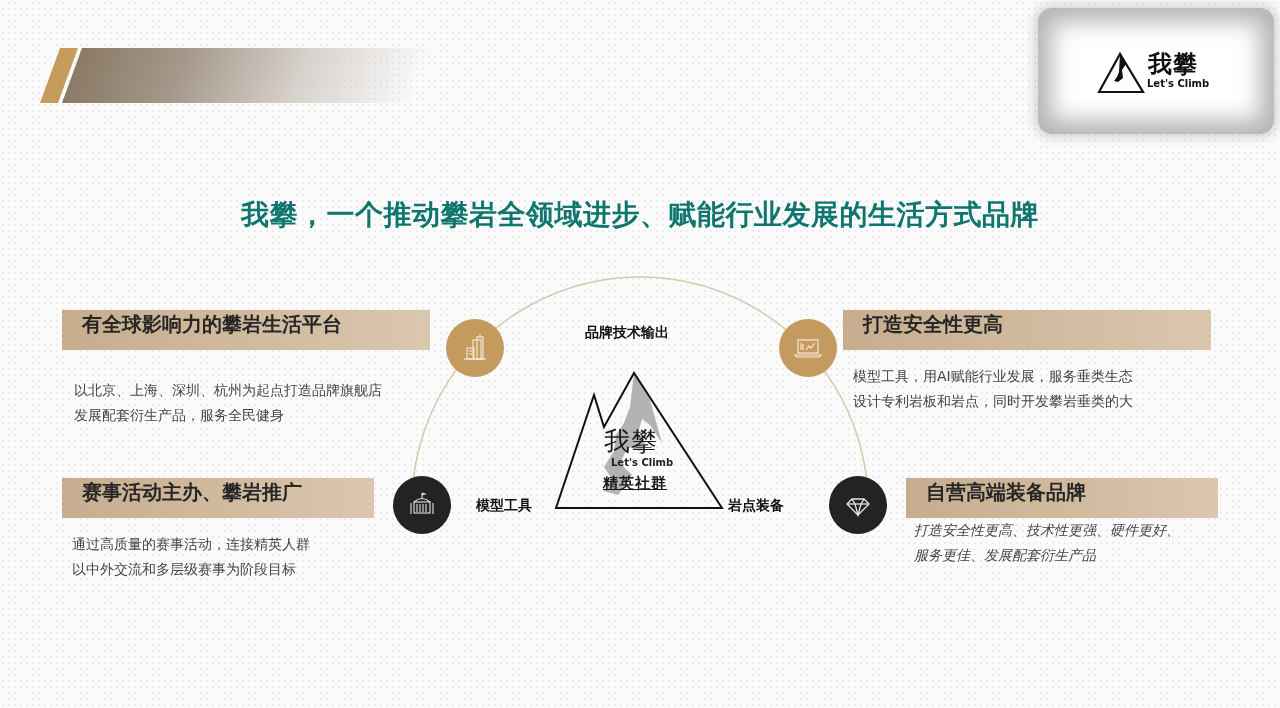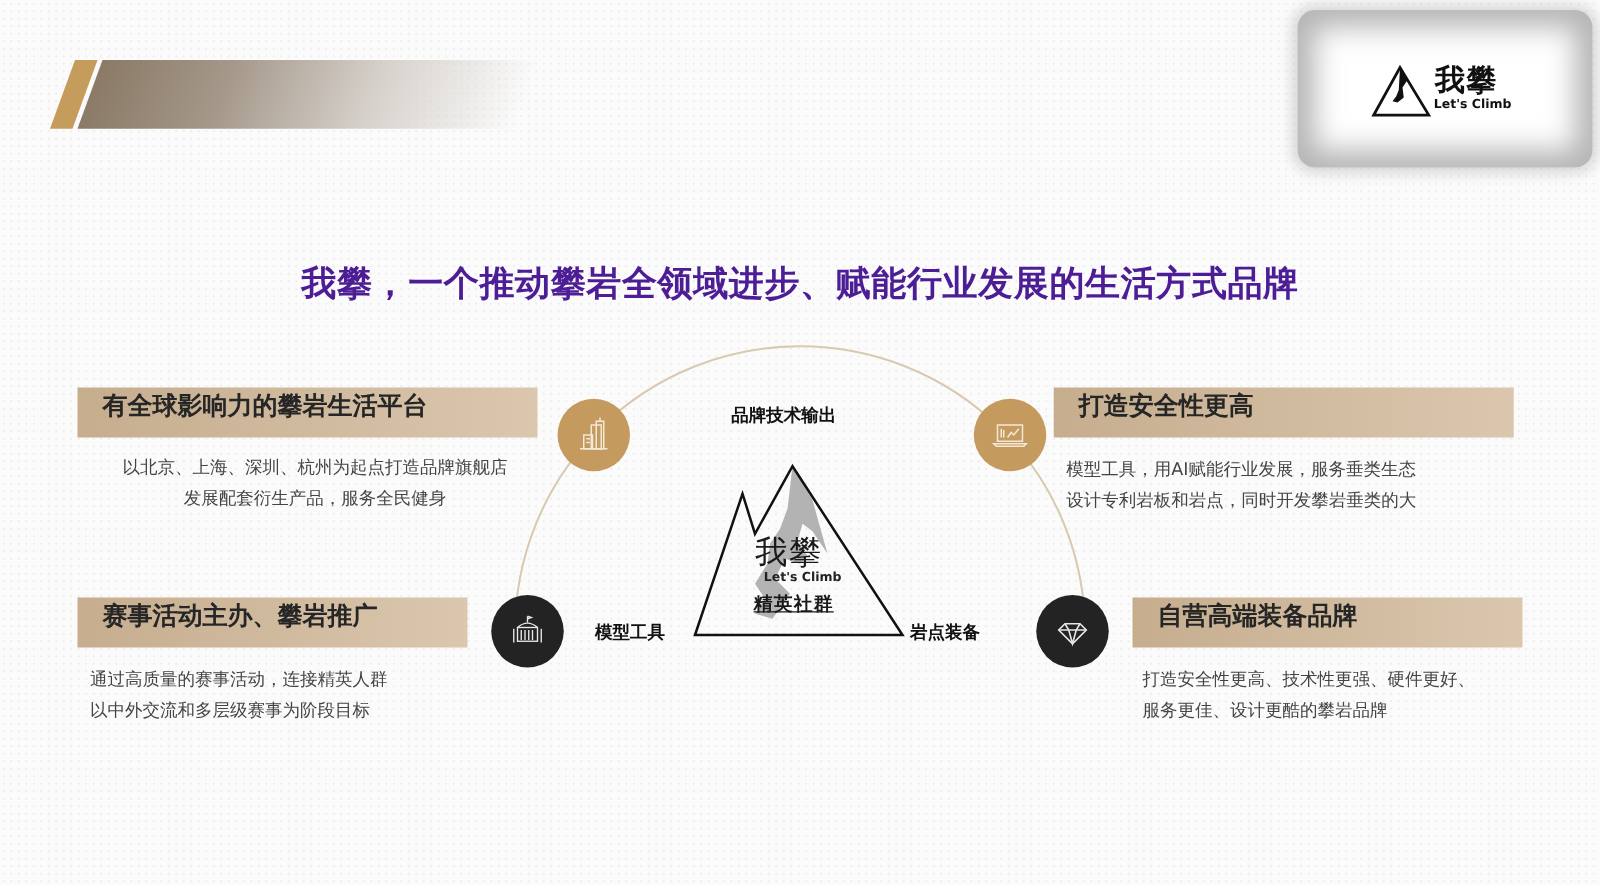--- a/index.html
+++ b/index.html
@@ -37,21 +37,21 @@
     box-shadow: 0 0 22px 14px rgba(120,120,120,0.55) inset, 0 0 10px 4px rgba(160,160,160,0.4);
     border-radius:14px;
     filter: blur(0.3px);
   }
   .logo-inner { position:absolute; left:58px; top:40px; width:130px; height:50px; }
   .logo-cn { position:absolute; left:52px; top:0; font-size:24px; font-weight:bold; color:#111; letter-spacing:1px; }
   .logo-en { position:absolute; left:51px; top:30px; font-size:10px; font-weight:bold; color:#111; }
 
   
   .headline {
-    left:0; width:1280px; top:196px; text-align:center; font-size:28px; font-weight:bold; color:#4c1d95; letter-spacing:0.5px;margin-top:12px;
+    left:0; width:1280px; top:196px; text-align:center; font-size:28px; font-weight:bold; color:#0f766e; letter-spacing:0.5px;
   }
 
   
   .arc-svg { left:0; top:0; }
 
   
   .ic {
     width:58px; height:58px; border-radius:50%;
     display:flex; align-items:center; justify-content:center;
   }
@@ -156,21 +156,21 @@
     <g fill="none" stroke="#e6e6e6" stroke-width="1.3">
       <polygon points="9,9 21,9 26,14 15,25 4,14"></polygon>
       <line x1="4" y1="14" x2="26" y2="14"></line>
       <polyline points="9,9 12,14 15,25 18,14 21,9"></polyline>
     </g>
   </svg>
 </div>
 
 <div class="abs" style="left:62px;top:310px;width:368px;">
   <div class="feat-head">有全球影响力的攀岩生活平台</div>
-  <div class="feat-body" style="margin-top:12px;padding-left:12px;text-align:center;">
+  <div class="feat-body" style="margin-top:28px;padding-left:12px;">
     <div>以北京、上海、深圳、杭州为起点打造品牌旗舰店</div>
     <div>发展配套衍生产品，服务全民健身</div>
   </div>
 </div>
 
 <div class="abs" style="left:843px;top:310px;width:368px;">
   <div class="feat-head">打造安全性更高</div>
   <div class="feat-body" style="margin-top:14px;padding-left:10px;">
     <div>模型工具，用AI赋能行业发展，服务垂类生态</div>
     <div>设计专利岩板和岩点，同时开发攀岩垂类的大</div>
@@ -180,17 +180,17 @@
 <div class="abs" style="left:62px;top:478px;width:312px;">
   <div class="feat-head">赛事活动主办、攀岩推广</div>
   <div class="feat-body" style="margin-top:14px;padding-left:10px;">
     <div>通过高质量的赛事活动，连接精英人群</div>
     <div>以中外交流和多层级赛事为阶段目标</div>
   </div>
 </div>
 
 <div class="abs" style="left:906px;top:478px;width:312px;">
   <div class="feat-head">自营高端装备品牌</div>
-  <div class="feat-body" style="margin-top:14px;padding-left:8px;">
+  <div class="feat-body" style="padding-left:8px;font-style:italic;">
     <div>打造安全性更高、技术性更强、硬件更好、</div>
-    <div>服务更佳、设计更酷的攀岩品牌</div>
+    <div>服务更佳、发展配套衍生产品</div>
   </div>
 </div>
 
 </body></html>

